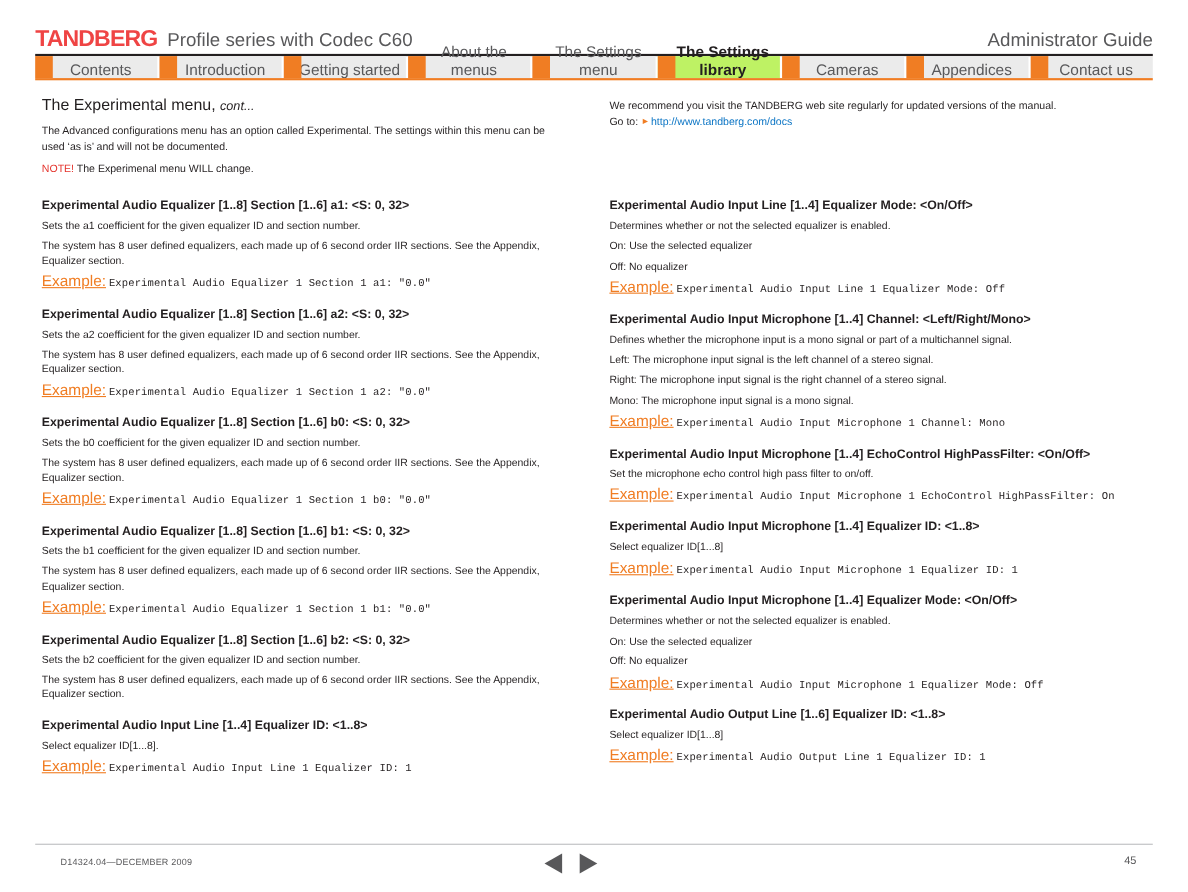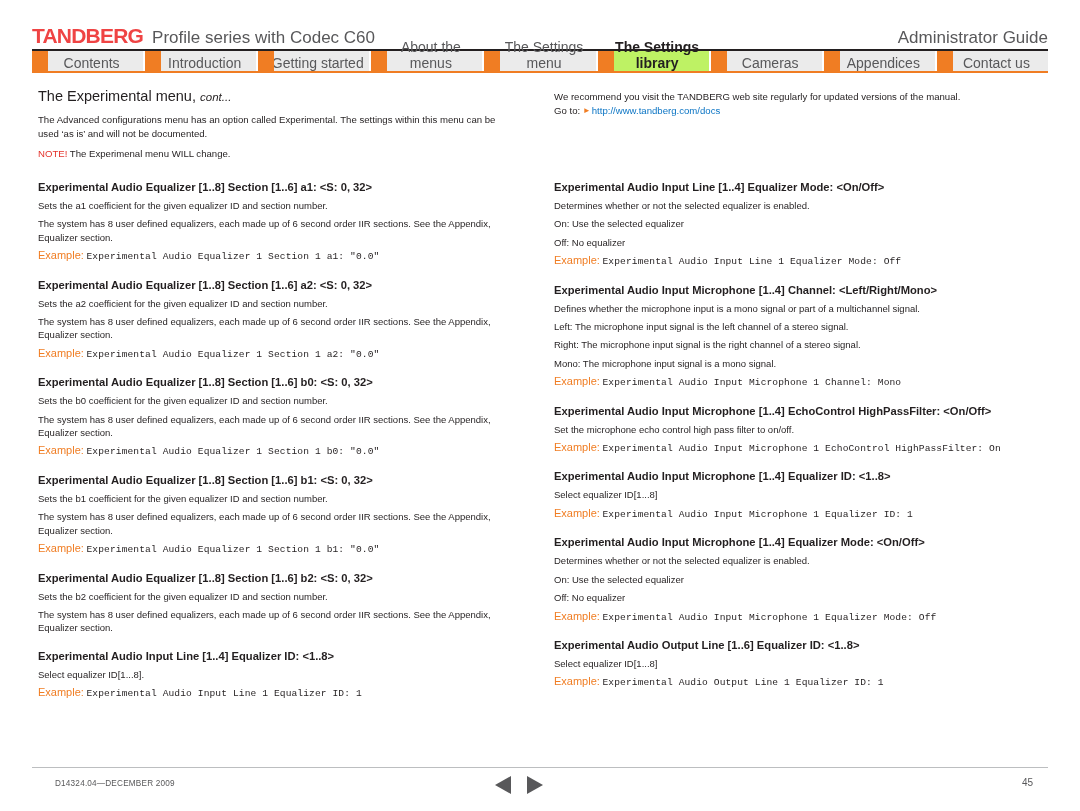--- a/index.html
+++ b/index.html
@@ -199,21 +199,22 @@
   }
   .example {
     font-size: 9.5px;
     line-height: 14px;
     margin: 6px 0 0 0;
     white-space: nowrap;
   }
   .example-label {
     color: #f07d23;
     font-family: "Liberation Sans", sans-serif;
-    font-size: 11px;
+    font-size: 14px;
+    text-decoration: underline;
   }
   .example-code {
     font-family: "Liberation Mono", monospace;
     font-size: 9.6px;
     color: #231f20;
     letter-spacing: 0.1px;
   }
 
   
   .footer-rule {

